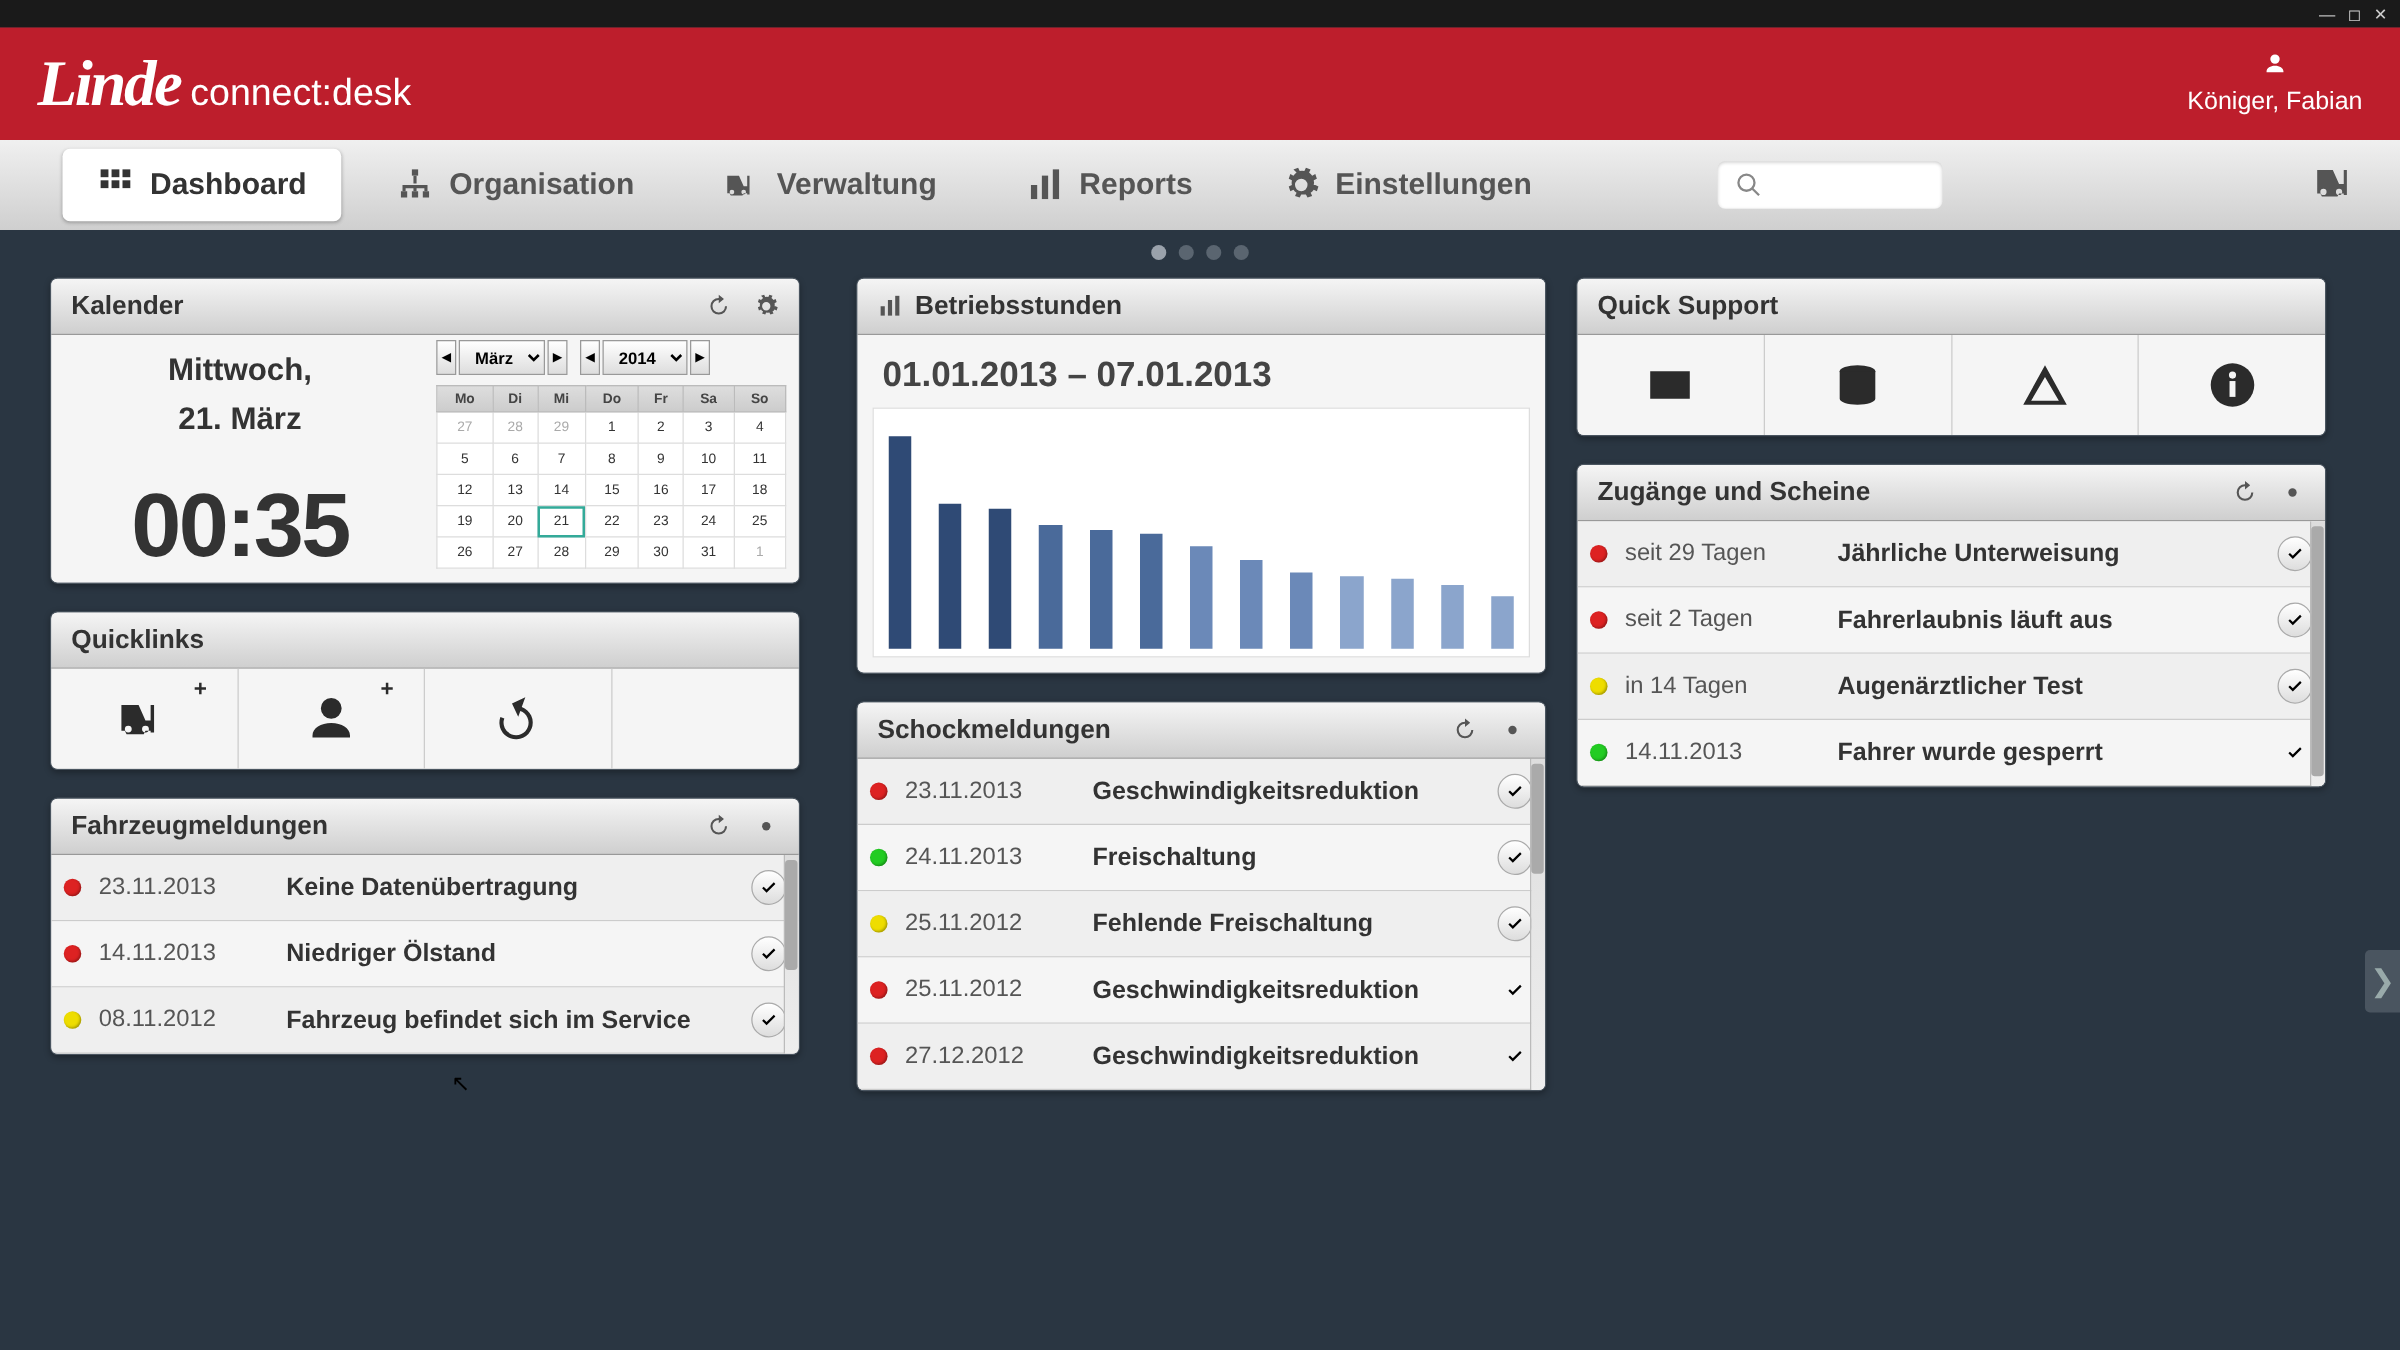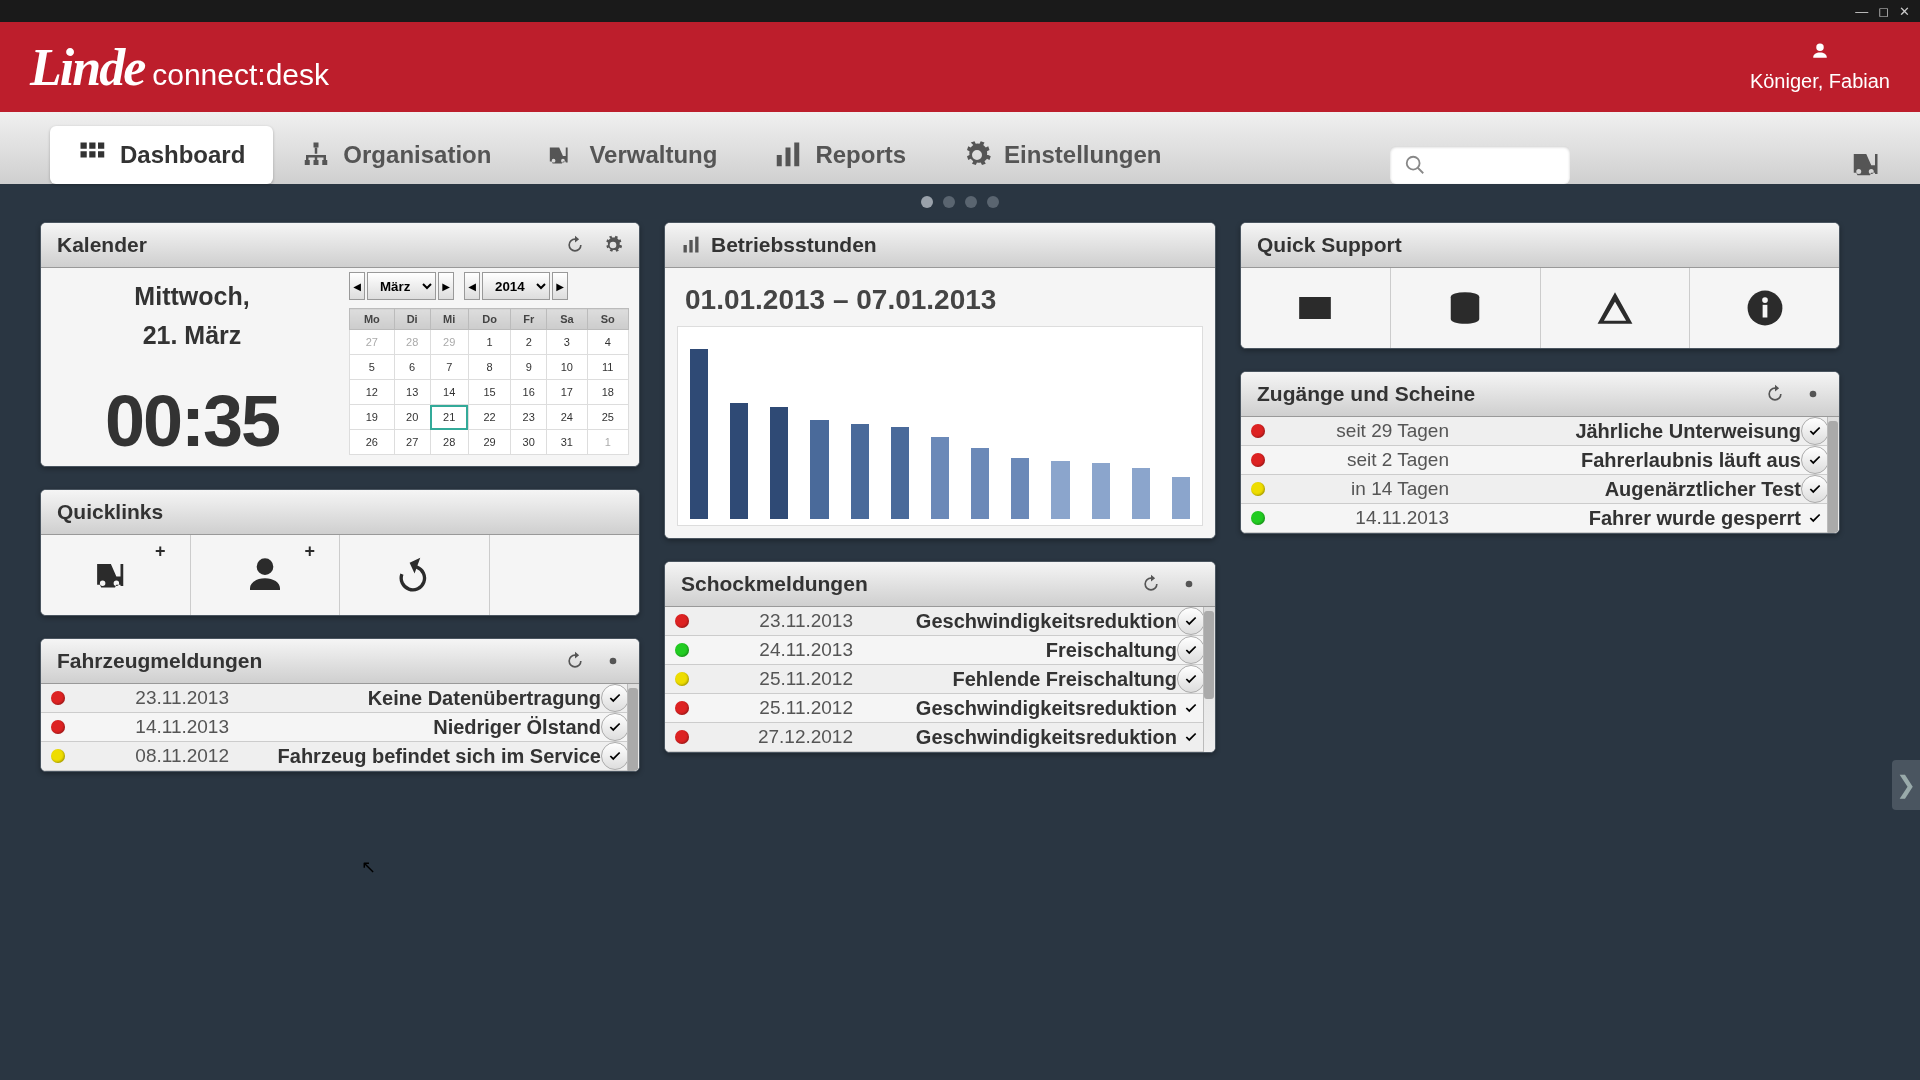--- a/index.html
+++ b/index.html
@@ -8,38 +8,38 @@
 .titlebar { height: 22px; background: #1a1a1a; display: flex; justify-content: flex-end; align-items: center; padding-right: 10px; gap: 10px; color: #ccc; font-size: 13px; }
 .titlebar span { cursor: pointer; }
 
 .header { background: #bd1e2c; height: 90px; display: flex; align-items: center; justify-content: space-between; padding: 0 30px; }
 .logo { display: flex; align-items: baseline; gap: 8px; }
 .logo-brand { font-family: cursive; font-style: italic; font-weight: bold; color: #fff; font-size: 52px; letter-spacing: -2px; }
 .logo-sub { color: #fff; font-size: 30px; font-weight: 300; }
 .user { color: #fff; font-size: 20px; display: flex; align-items: center; gap: 10px; flex-direction: column; }
 .user svg { width: 18px; height: 18px; fill: #fff; }
 
-.navbar { height: 72px; background: linear-gradient(#f0f0f0, #cfcfcf); display: flex; align-items: flex-end; padding: 0 30px 0 50px; gap: 0; }
+.navbar { height: 72px; background: linear-gradient(#f0f0f0, #cfcfcf); display: flex; align-items: center; padding: 0 30px 0 50px; gap: 16px; }
 .nav-item { display: flex; align-items: center; gap: 12px; padding: 14px 28px; border-radius: 6px; color: #555; font-size: 24px; font-weight: 600; cursor: pointer; }
 .nav-item.active { background: #fff; box-shadow: 0 1px 3px rgba(0,0,0,.25); color: #333; }
 .nav-item svg { width: 30px; height: 30px; fill: currentColor; }
 .nav-spacer { flex: 1; }
 .search-box { background: #fff; border-radius: 6px; padding: 8px 14px; display: flex; align-items: center; width: 180px; box-shadow: inset 0 1px 3px rgba(0,0,0,.2); }
 .search-box svg { width: 22px; height: 22px; fill: #888; }
 .forklift-icon-right { margin-left: 280px; }
 .forklift-icon-right svg { width: 40px; height: 32px; fill: #555; }
 
 .content { padding: 10px 40px; display: flex; gap: 24px; }
 .pagination-dots { display: flex; justify-content: center; gap: 10px; padding: 12px 0 4px; }
 .dot { width: 12px; height: 12px; border-radius: 50%; background: #5a6570; }
 .dot.active { background: #9aa2ab; }
 
 .col { display: flex; flex-direction: column; gap: 22px; }
 .col1 { width: 600px; }
-.col2 { width: 552px; }
+.col2 { width: 552px; margin-left: 21px; }
 .col3 { width: 600px; }
 
 .panel { background: #e8e8e8; border: 1px solid #4a5560; border-radius: 6px; overflow: hidden; box-shadow: 0 2px 5px rgba(0,0,0,.3); }
 .panel-header { background: linear-gradient(#f5f5f5, #cfcfcf); padding: 10px 16px; display: flex; align-items: center; font-size: 21px; font-weight: 600; color: #333; border-bottom: 1px solid #999; }
 .panel-header .hdr-spacer { flex: 1; }
 .panel-header svg { width: 20px; height: 20px; fill: #555; margin-left: 18px; cursor: pointer; }
 .panel-body { padding: 12px; background: #f5f5f5; }
 
 
 .cal-body { display: flex; gap: 16px; padding: 4px 10px; }
@@ -70,21 +70,21 @@
 .qs-item:last-child { border-right: none; }
 .qs-item svg { width: 42px; height: 38px; fill: #2b2b2b; }
 
 
 .chart-title-row { font-size: 28px; font-weight: 700; color: #444; padding: 4px 8px 10px; }
 .chart { background: #fff; border: 1px solid #ddd; padding: 16px 12px 6px; display: flex; align-items: flex-end; gap: 22px; height: 200px;}
 .bar { width: 28px; background: #4a6a9a; }
 
 
 .list { }
-.list-row { display: flex; align-items: center; padding: 0 10px; border-bottom: 1px solid #ccc; background: #f5f5f5; text-align: right; }
+.list-row { display: flex; align-items: center; padding: 12px 10px; border-bottom: 1px solid #ccc; background: #f5f5f5; }
 .list-row:nth-child(odd){ background:#efefef;}
 .status-dot { width: 14px; height: 14px; border-radius: 50%; margin-right: 14px; flex-shrink:0; box-shadow: inset -1px -1px 2px rgba(0,0,0,.3);}
 .status-red { background: #d22; }
 .status-green { background: #2c2; }
 .status-yellow { background: #ed0; }
 .list-date { font-size: 19px; color: #555; width: 150px; }
 .list-text { font-size: 20px; font-weight: 600; color: #333; flex: 1; }
 .ack-btn { width: 28px; height: 28px; border-radius: 50%; background: linear-gradient(#fff,#ddd); border: 1px solid #aaa; display: flex; align-items: center; justify-content: center; cursor: pointer; }
 .ack-btn svg { width: 14px; height: 14px; fill: #666; }
 .ack-done svg { fill: #333; }

